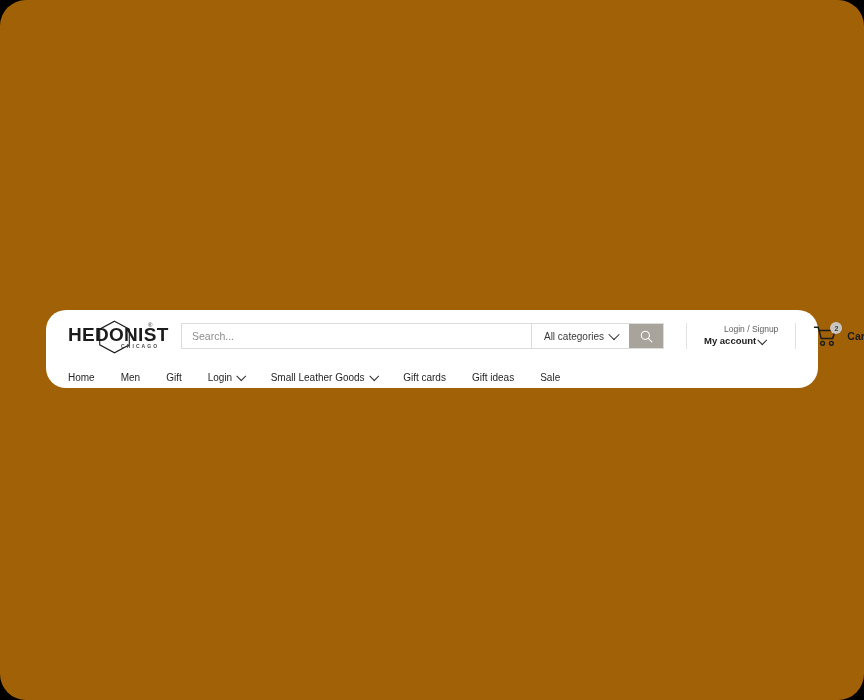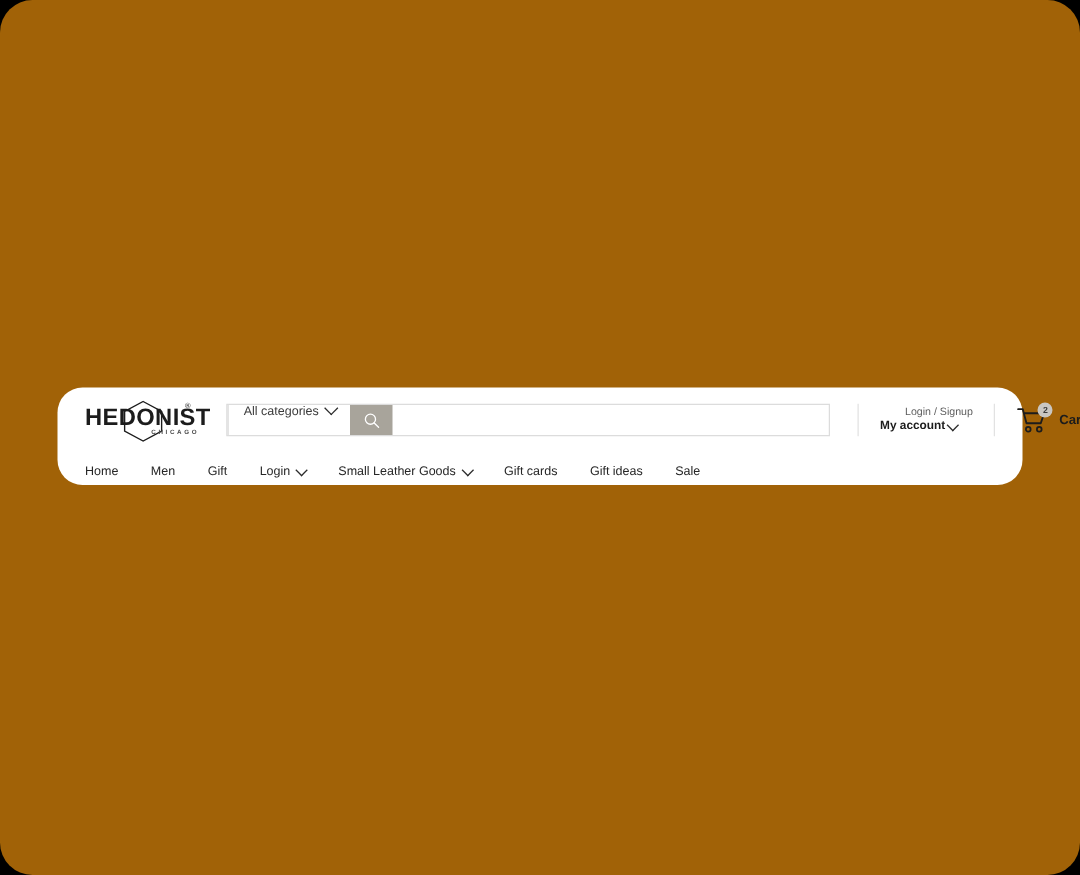--- a/index.html
+++ b/index.html
@@ -113,21 +113,21 @@
     padding: 0 10px;
     font-family: "Liberation Sans", sans-serif;
     font-size: 10.5px;
     color: #3a3a3a;
     min-width: 0;
   }
   .search-input::placeholder { color: #8c8c8c; }
 
   .cat-select {
     display: flex;
-    align-items: flex-start;
+    align-items: center;
     gap: 6px;
     padding: 0 11px 0 12px;
     border-left: 1px solid #dcdcdc;
     font-size: 10px;
     color: #3a3a3a;
     white-space: nowrap;
     cursor: pointer;
     user-select: none;
   }
   .chev {
@@ -266,20 +266,21 @@
       <div class="logo">
         <svg class="logo-hex" viewBox="0 0 33 34" xmlns="http://www.w3.org/2000/svg">
           <polygon points="16.5,1.2 31.3,9.2 31.3,24.8 16.5,32.8 1.7,24.8 1.7,9.2" fill="none" stroke="#1c1c1c" stroke-width="1.1"></polygon>
         </svg>
         <div class="logo-wordmark">HEDONIST</div>
         <div class="logo-reg">®</div>
         <div class="logo-sub">CHICAGO</div>
       </div>
 
       <div class="search-group">
+        <input class="search-input" type="text" placeholder="Search..." style="">
         <div class="cat-select">
           <span>All categories</span>
           <span class="chev"></span>
         </div>
         <button class="search-btn">
           <svg width="13" height="13" viewBox="0 0 16 16" xmlns="http://www.w3.org/2000/svg">
             <circle cx="6.6" cy="6.6" r="5" fill="none" stroke="#ffffff" stroke-width="1.3"></circle>
             <line x1="10.3" y1="10.3" x2="14.6" y2="14.6" stroke="#ffffff" stroke-width="1.3" stroke-linecap="round"></line>
           </svg>
         </button>

